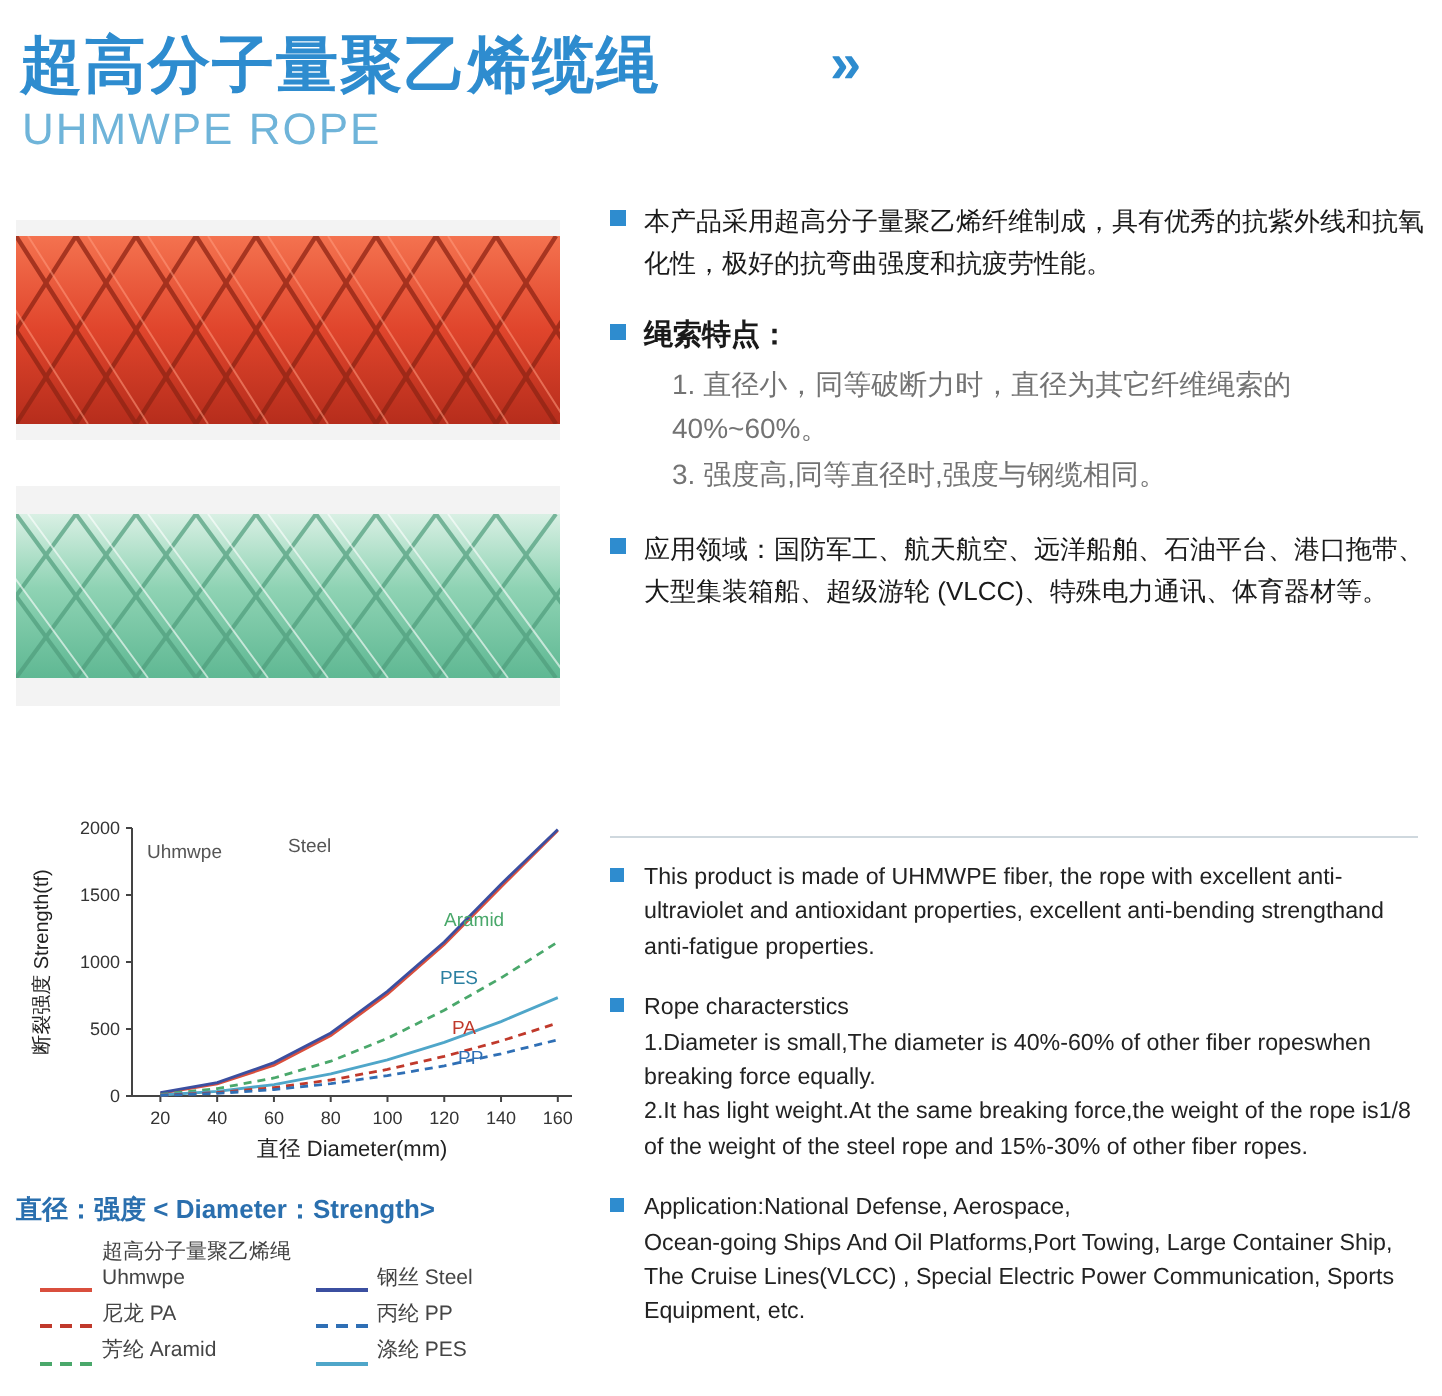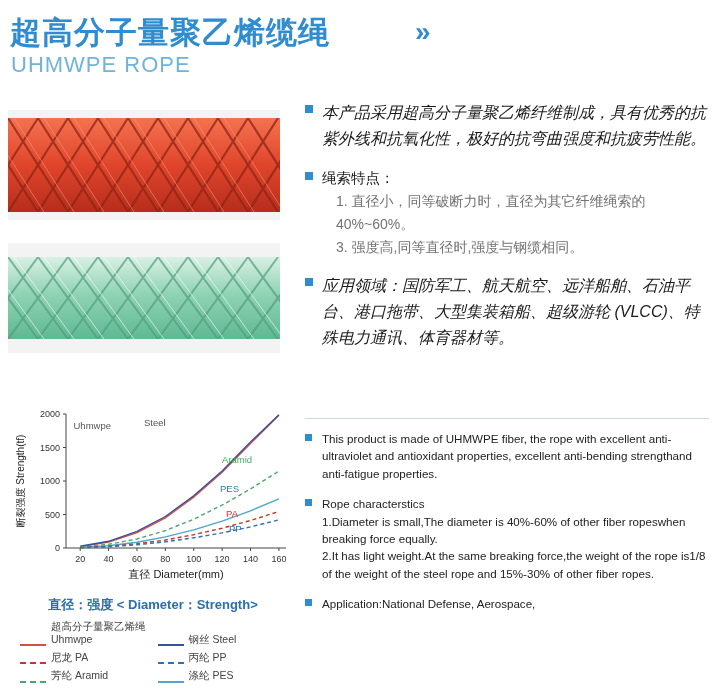--- a/index.html
+++ b/index.html
@@ -33,21 +33,21 @@
   .img-red{top:110px;}
   .img-green{top:243px;}
 
   .rope{position:absolute;left:0;top:0;width:272px;height:110px;}
   .rope svg{display:block;}
 
   
   .chart-wrap{position:absolute;left:8px;top:400px;width:290px;height:190px;}
   .chart-caption{
     position:absolute;left:8px;top:596px;width:290px;
-    text-align:center;font-size:13px;color:#2a6fae;font-weight:bold;
+    text-align:left;font-size:13px;color:#2a6fae;font-weight:bold;
   }
   .legend{
     position:absolute;left:20px;top:620px;width:275px;
     font-size:10.5px;color:#444;
   }
   .legend-row{display:flex;margin-bottom:5px;}
   .legend-item{display:flex;align-items:flex-end;width:50%;}
   .swatch{width:26px;height:0;border-top:2px solid #000;margin-top:6px;margin-right:5px;flex:0 0 26px;}
   .sw-uhmwpe{border-top:2px solid #d94f3d;}
   .sw-steel{border-top:2px solid #3b4fa0;}
@@ -57,23 +57,23 @@
   .sw-pp{border-top:2px dashed #2f6fb5;}
   .legend-label{line-height:1.25;}
 
   
   .right{position:absolute;left:305px;top:100px;width:408px;}
   .bullet-block{position:relative;padding-left:17px;margin-bottom:15px;}
   .bullet-block:before{
     content:"";position:absolute;left:0;top:5px;
     width:8px;height:8px;background:#2e8ccf;
   }
-  .cn-text{font-size:16px;line-height:1.62;color:#1a1a1a;font-style:italic;}
+  .cn-text{font-size:13px;line-height:1.62;color:#1a1a1a;}
   .cn-sub{font-size:14px;line-height:1.62;color:#737373;padding-left:14px;}
-  .cn-head{font-size:14.5px;line-height:1.62;color:#1a1a1a;}
+  .cn-head{font-size:14.5px;line-height:1.62;color:#1a1a1a;font-weight:bold;}
 
   .divider{
     position:absolute;left:305px;top:418px;width:404px;height:1px;background:#cfd8de;
   }
 
   .en-wrap{position:absolute;left:305px;top:430px;width:408px;}
   .en-block{position:relative;padding-left:17px;margin-bottom:13px;}
   .en-block:before{
     content:"";position:absolute;left:0;top:4px;
     width:7px;height:7px;background:#2e8ccf;
@@ -249,17 +249,18 @@
     </div>
 
     <div class="en-block">
       <div class="en-head">Rope characterstics</div>
       <div class="en-text">1.Diameter is small,The diameter is 40%-60% of other fiber ropeswhen breaking force equally.</div>
       <div class="en-text">2.It has light weight.At the same breaking force,the weight of the rope is1/8 of the weight of the steel rope and 15%-30% of other fiber ropes.</div>
     </div>
 
     <div class="en-block">
       <div class="en-text">Application:National Defense, Aerospace,</div>
+      <div class="en-text">Ocean-going Ships And Oil Platforms,Port Towing, Large Container Ship, The Cruise Lines(VLCC) , Special Electric Power Communication, Sports Equipment, etc.</div>
     </div>
 
   </div>
 
 </div>
 
 </body></html>

